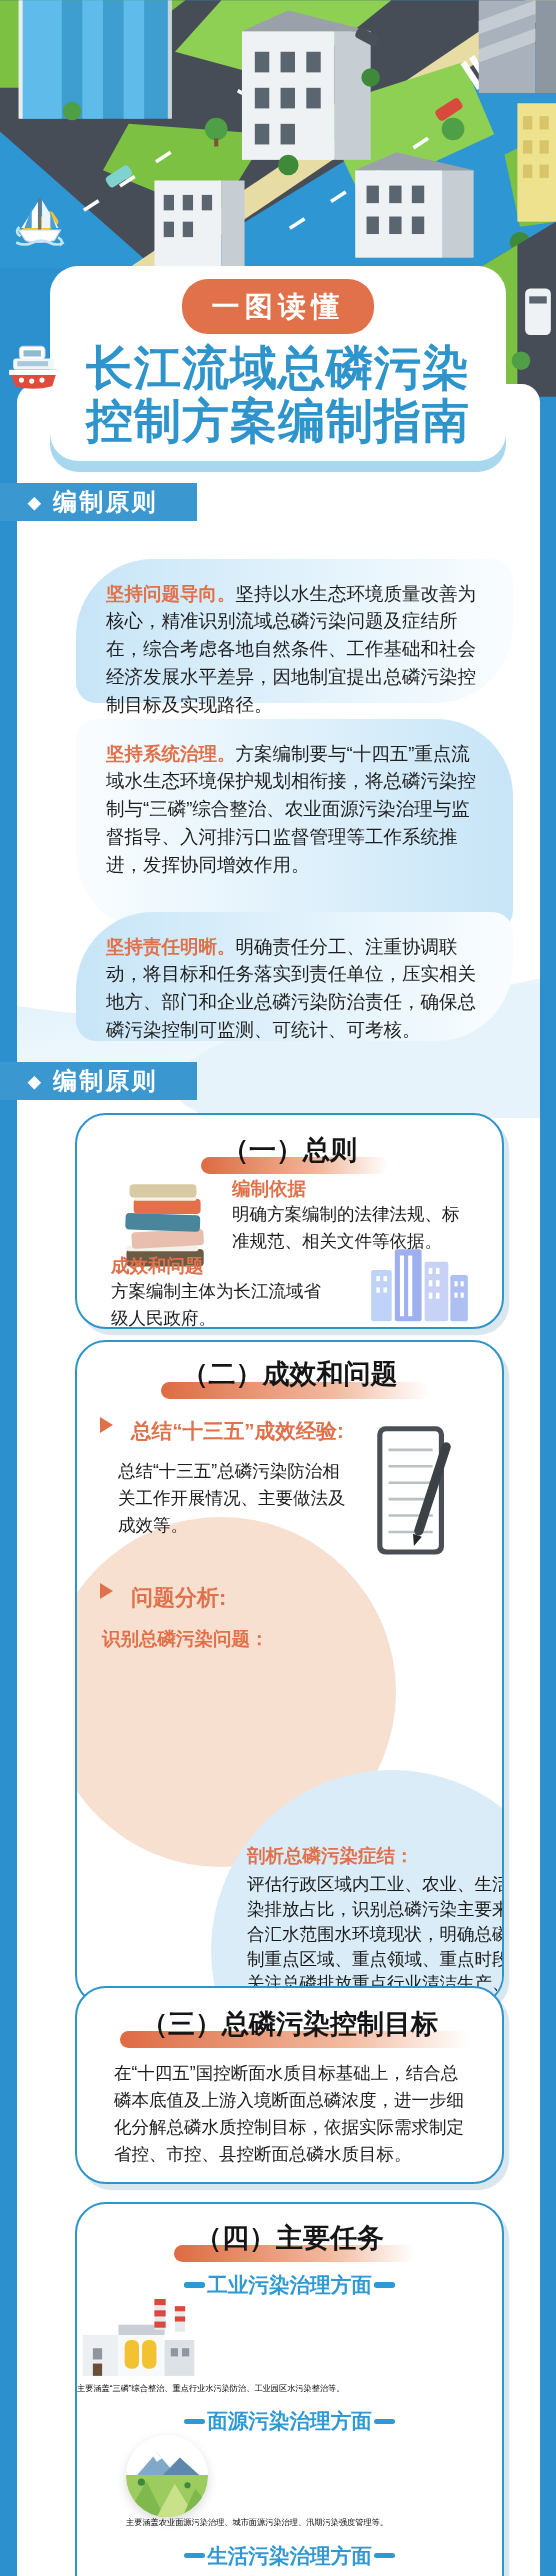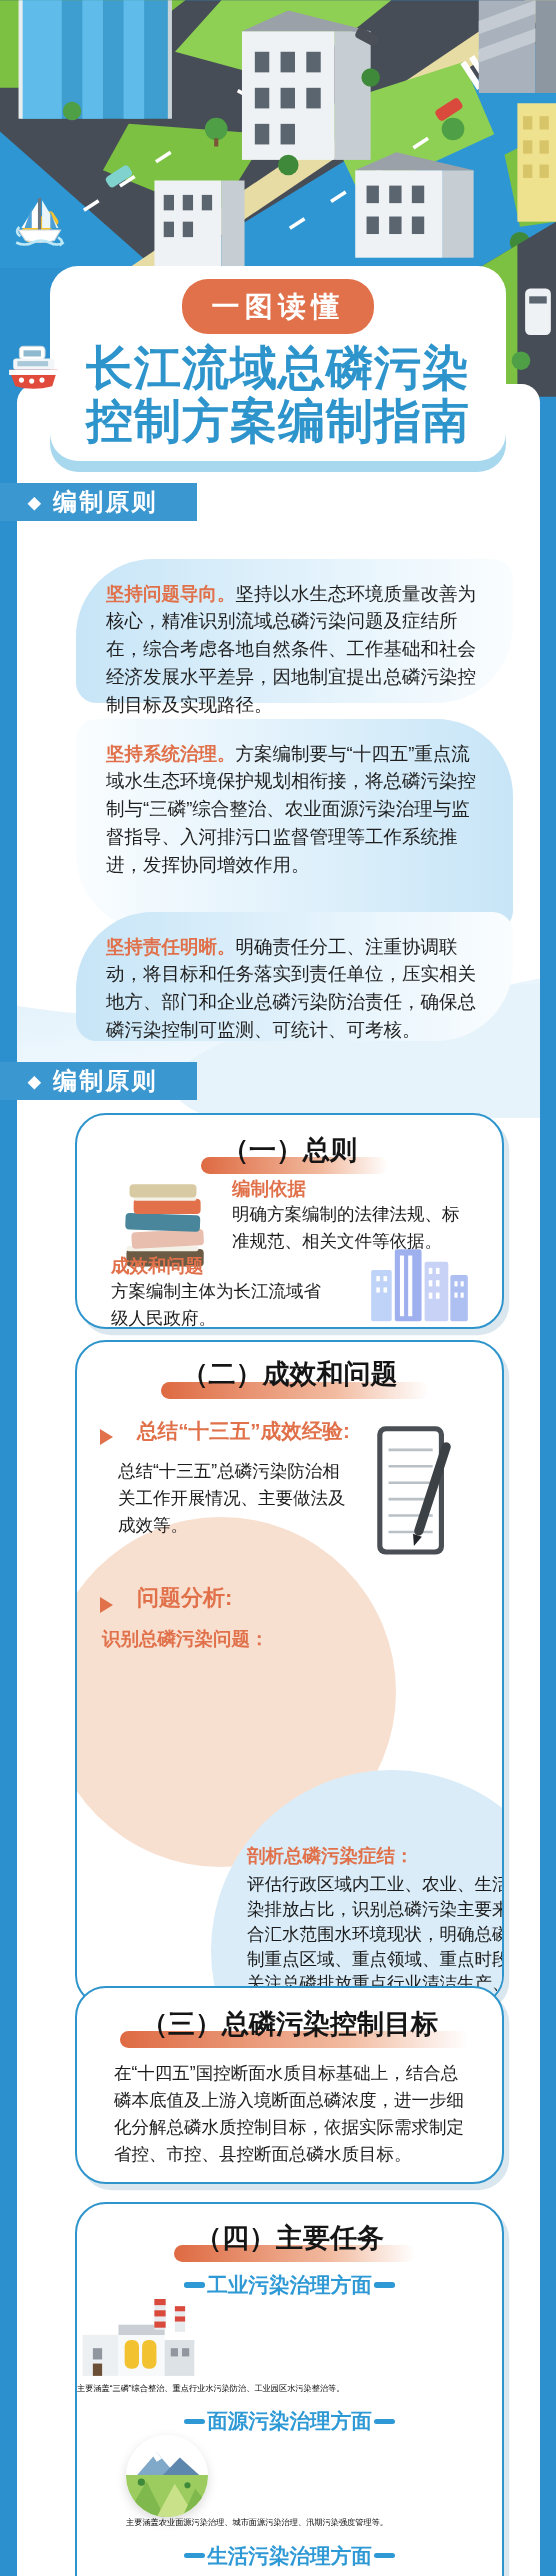--- a/index.html
+++ b/index.html
@@ -48,21 +48,21 @@
   .card{position:absolute;left:75px;width:429px;background:#fff;border:2.6px solid #2E94CC;
         border-radius:31px;box-sizing:border-box;overflow:hidden;z-index:4;
         box-shadow:5.2px 6.2px 0 rgba(27,108,156,.16);}
   .ctitle{position:relative;text-align:center;font-size:27px;font-weight:bold;color:#151515;}
   .ctitle .tw{position:relative;display:inline-block;padding:0 5.2px;}
   .ctitle .tw::after{content:"";position:absolute;left:-15.5px;right:-26px;bottom:-6.2px;height:16.5px;
       border-radius:9.3px;z-index:-1;
       background:linear-gradient(90deg,#DE6A42,#F2BBA0 65%,rgba(242,187,160,0));}
   .ptext{font-size:17.5px;line-height:1.55;color:#1c1c1c;}
   .olabel{color:#E0714A;font-weight:bold;font-size:18.5px;}
-  .bulletrow{display:flex;align-items:flex-end;gap:24px;}
+  .bulletrow{display:flex;align-items:flex-start;gap:18px;}
   .tri{width:0;height:0;border-top:8.8px solid transparent;border-bottom:8.8px solid transparent;
        border-left:13.4px solid #E0714A;flex:none;}
   .subhead{display:flex;justify-content:center;align-items:center;gap:2px;
            color:#2F99D6;font-size:20.6px;font-weight:bold;}
   .dash{width:21.6px;height:5.2px;border-radius:2.6px;background:#2F99D6;flex:none;}
   .cicon{border-radius:50%;background:#fff;box-shadow:0 4.1px 10.3px rgba(0,0,0,.15);
          overflow:hidden;flex:none;position:relative;}
   .abs{position:absolute;}
   .circle{position:absolute;border-radius:50%;}
 </style>

